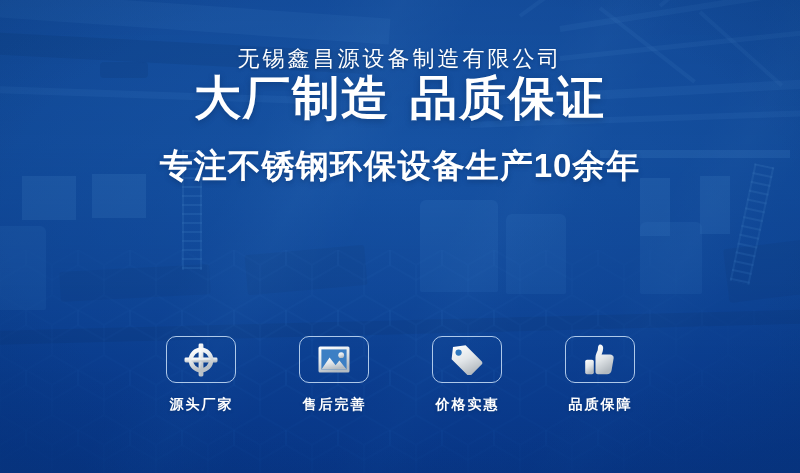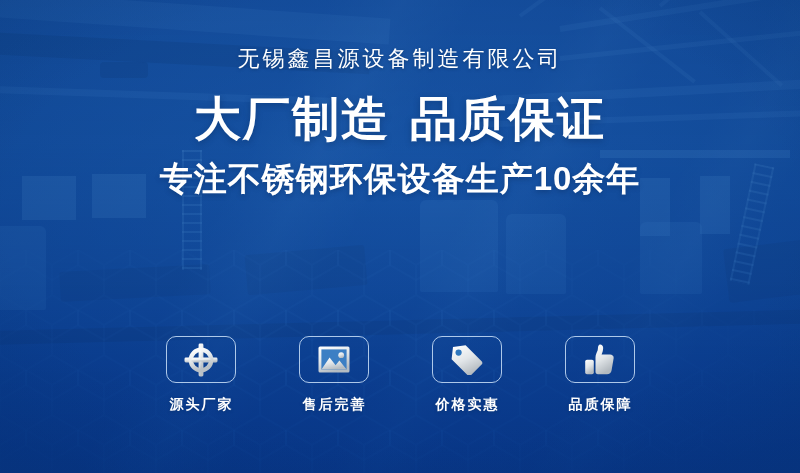--- a/index.html
+++ b/index.html
@@ -128,33 +128,32 @@
     margin-top: 44px;
     font-size: 22px;
     letter-spacing: 3px;
     color: #ffffff;
     font-weight: 400;
     text-shadow: 0 1px 3px rgba(8,45,95,0.55);
     white-space: nowrap;
   }
 
   .headline {
-    margin-top: 21px;
     font-size: 47px;
     font-weight: bold;
     color: #ffffff;
     letter-spacing: 2px;
     line-height: 1;
     text-shadow: 0 2px 6px rgba(8,45,95,0.45);
     white-space: nowrap;
   }
   .headline .gap { display: inline-block; width: 20px; }
 
   .subtitle {
-    margin-top: 20px;
+    margin-top: 28px;
     font-size: 33px;
     font-weight: bold;
     color: #ffffff;
     letter-spacing: 1px;
     line-height: 1;
     text-shadow: 0 2px 5px rgba(8,45,95,0.45);
     white-space: nowrap;
   }
 
   

